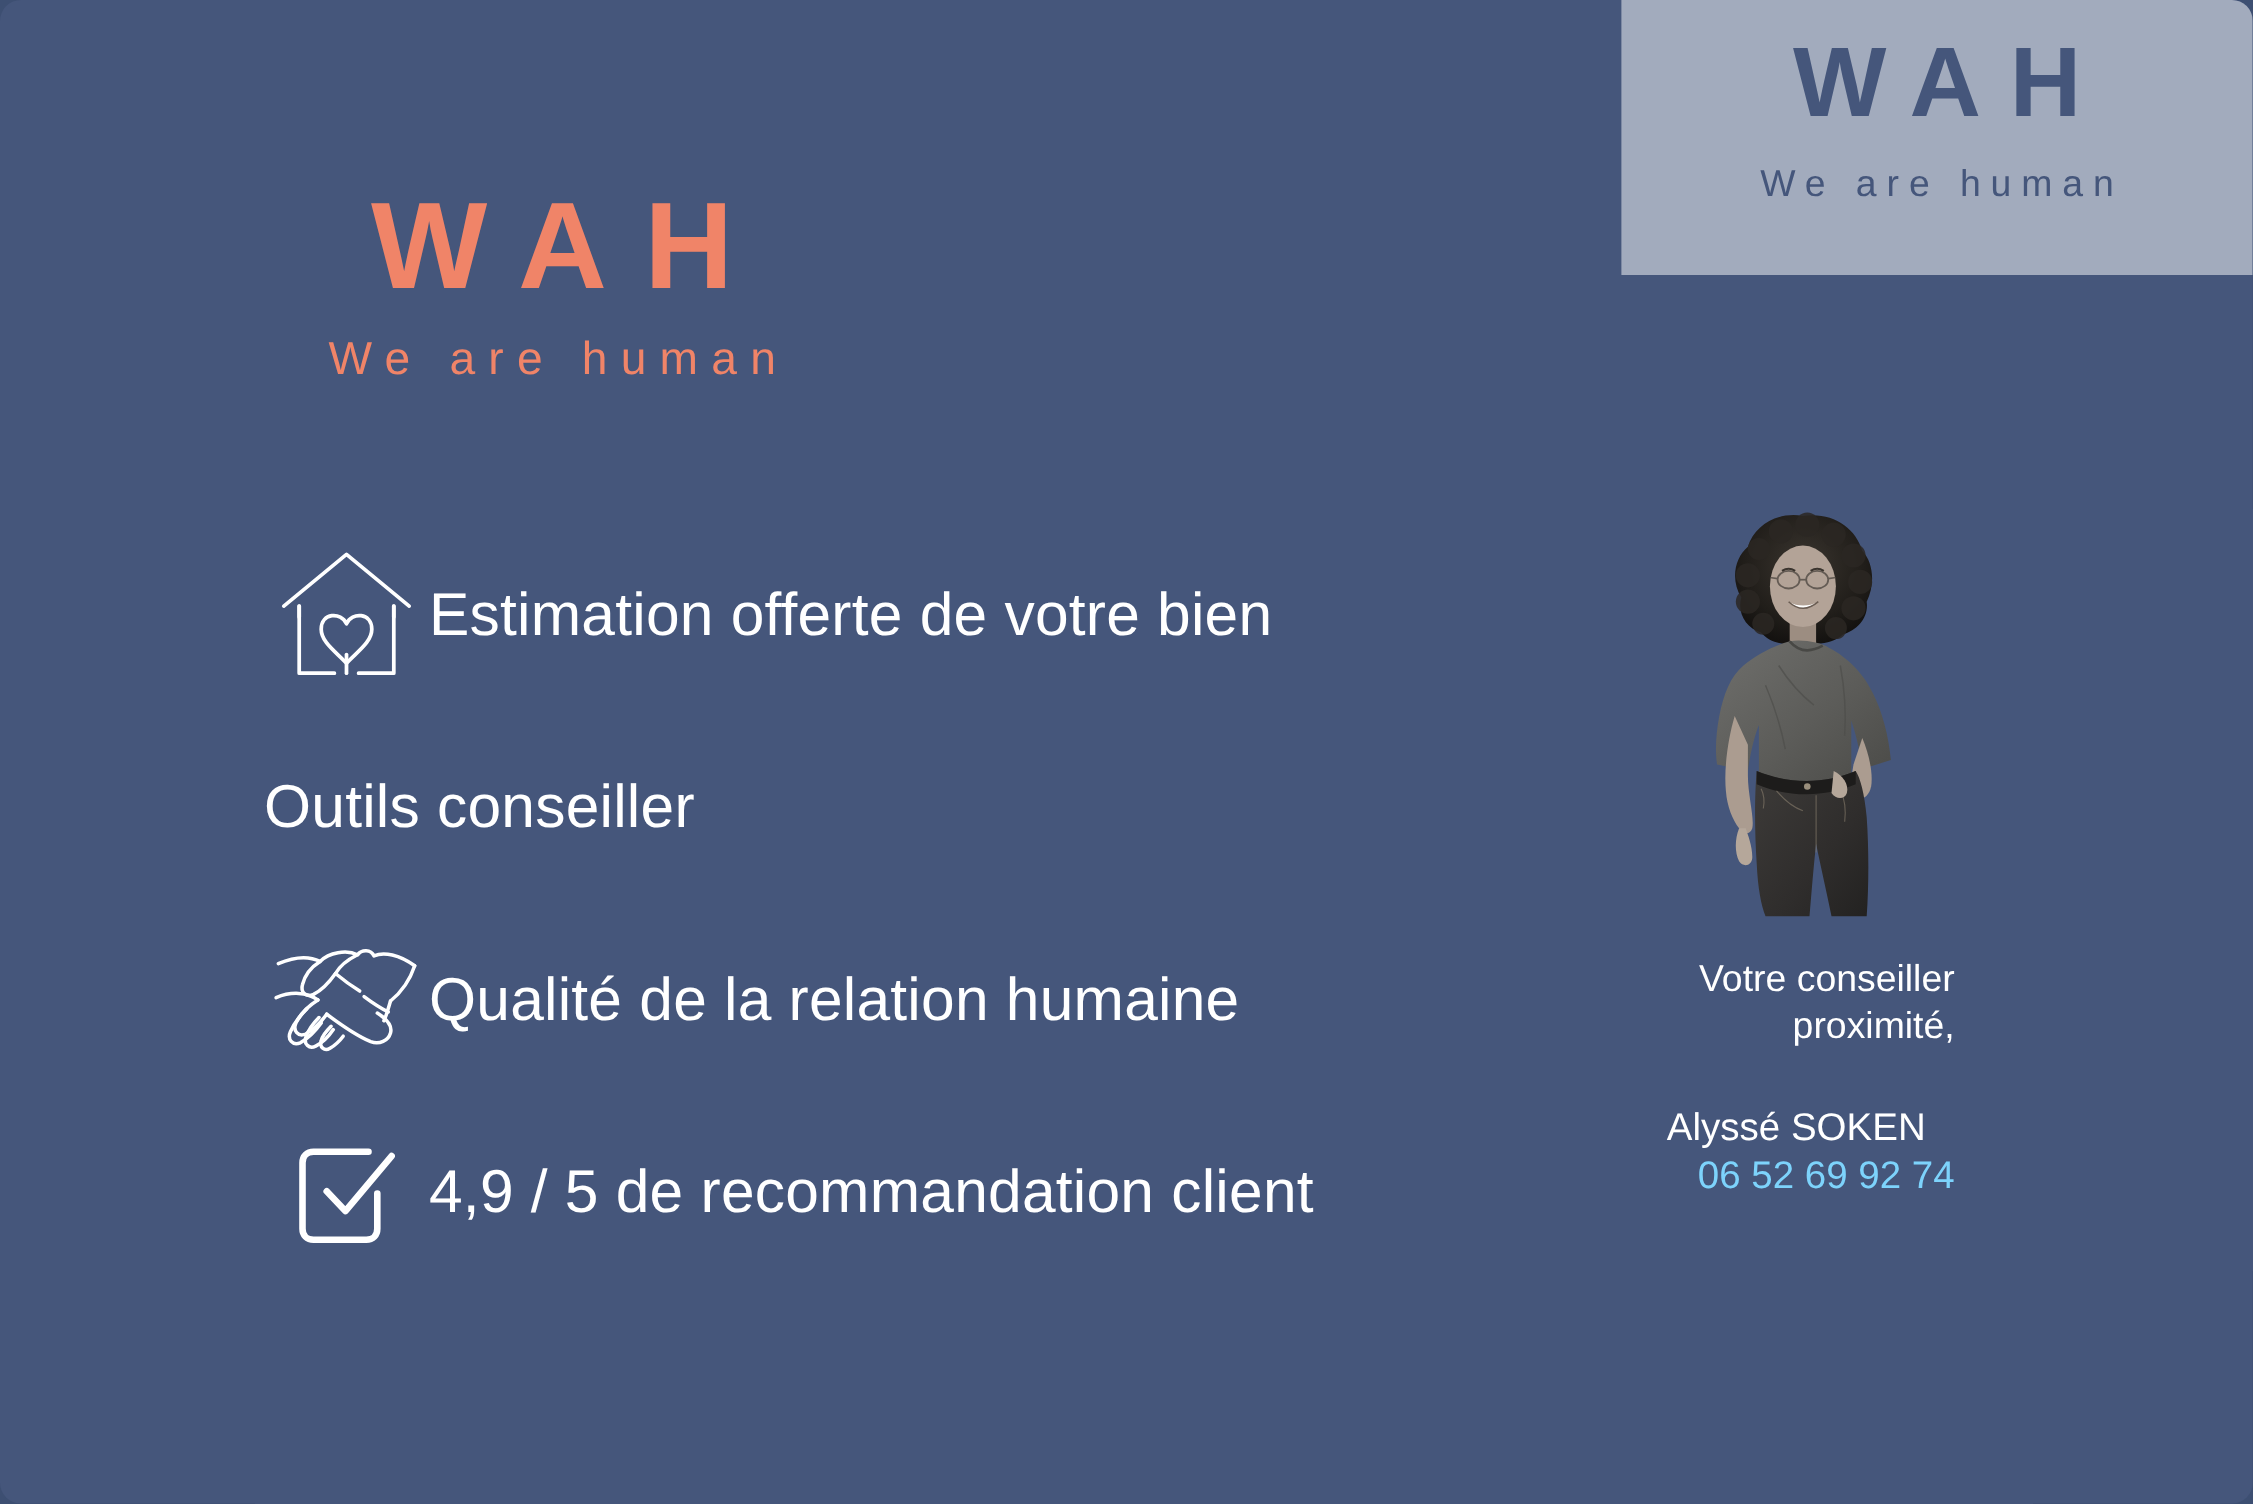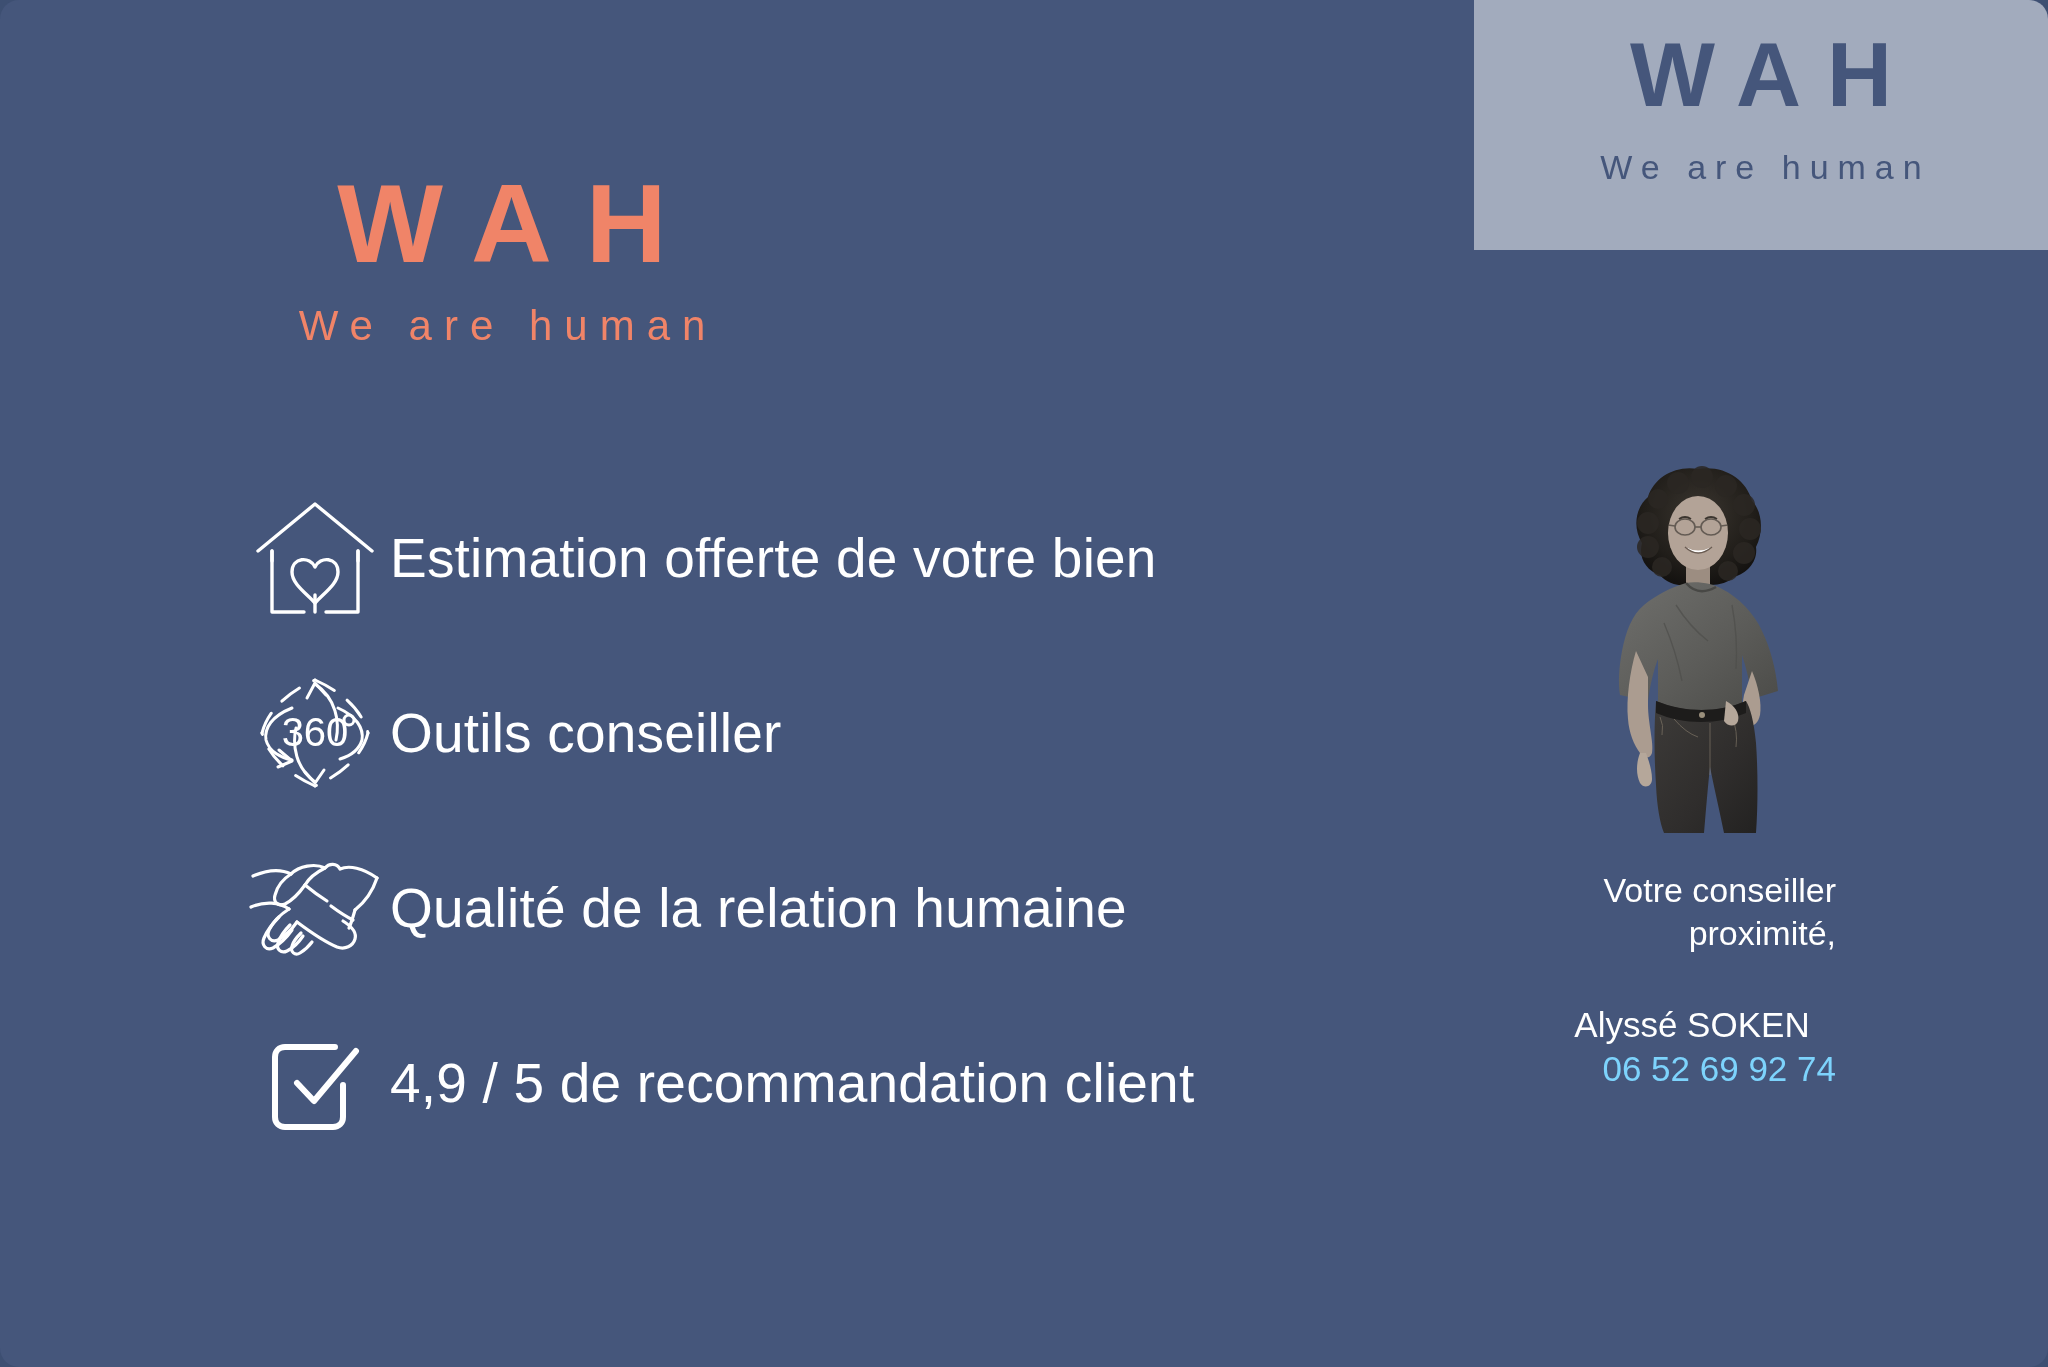--- a/index.html
+++ b/index.html
@@ -100,21 +100,21 @@
     font-size: 55px;
     font-weight: 300;
     color: #ffffff;
     letter-spacing: 0.2px;
     white-space: nowrap;
   }
 
   
   .agent {
     position: absolute;
-    left: 1548px;
+    left: 1489px;
     top: 455px;
     width: 300px;
     text-align: center;
   }
   .agent-photo {
     width: 225px;
     height: 380px;
     margin: 0 auto;
     display: block;
   }
@@ -171,41 +171,20 @@
           <path d="M18 52 L18 113 L50 113"></path>
           <path d="M104 52 L104 113 L72 113"></path>
           <path d="M61 113 L61 96"></path>
           <path d="M61 68 C56 57, 38 58, 38 73 C38 85, 52 94, 61 104 C70 94, 84 85, 84 73 C84 58, 66 57, 61 68 Z"></path>
         </svg>
       </span>
       <span class="feature-label">Estimation offerte de votre bien</span>
     </div>
 
     <div class="feature-row">
-      <span class="feature-icon">
-        <svg width="126" height="126" viewBox="0 0 126 126" fill="none" stroke="#ffffff" stroke-width="3" stroke-linecap="round" stroke-linejoin="round">
-
-          <path d="M63 10 C90 22, 110 40, 116 63" stroke-dasharray="22 16"></path>
-          <path d="M116 63 C110 86, 90 104, 63 116" stroke-dasharray="22 16"></path>
-          <path d="M63 116 C36 104, 16 86, 10 63" stroke-dasharray="22 16"></path>
-          <path d="M10 63 C16 40, 36 22, 63 10" stroke-dasharray="22 16"></path>
-
-          <path d="M63 14 C84 28, 88 52, 84 70"></path>
-          <path d="M63 112 C44 98, 40 76, 44 58" stroke-dasharray="0"></path>
-          <path d="M55 28 L63 13 L74 25"></path>
-          <path d="M72 100 L63 113 L53 102"></path>
-
-          <path d="M40 38 C20 46, 12 58, 14 70 C17 82, 30 88, 40 90"></path>
-          <path d="M86 38 C104 46, 112 58, 110 70 C107 80, 98 86, 88 89"></path>
-          <path d="M27 80 L40 91 L26 97"></path>
-
-          <text x="63" y="76" fill="#ffffff" stroke="none" font-family="'Liberation Sans', sans-serif" font-size="40" font-weight="400" text-anchor="middle">360</text>
-          <circle cx="97" cy="50" r="5"></circle>
-        </svg>
-      </span>
       <span class="feature-label">Outils conseiller</span>
     </div>
 
     <div class="feature-row">
       <span class="feature-icon">
         <svg width="140" height="108" viewBox="0 0 140 108" fill="none" stroke="#ffffff" stroke-width="3.2" stroke-linecap="round" stroke-linejoin="round">
 
           <path d="M8 22 C22 16, 36 15, 46 20 C54 12, 70 9, 80 14 C84 9, 92 9, 95 15 C104 11, 118 14, 132 24"></path>
           <path d="M46 20 C38 25, 32 33, 30 41 C28 48, 33 53, 40 50 C48 46, 55 38, 60 31"></path>
           <path d="M60 31 C66 36, 74 42, 82 47"></path>

